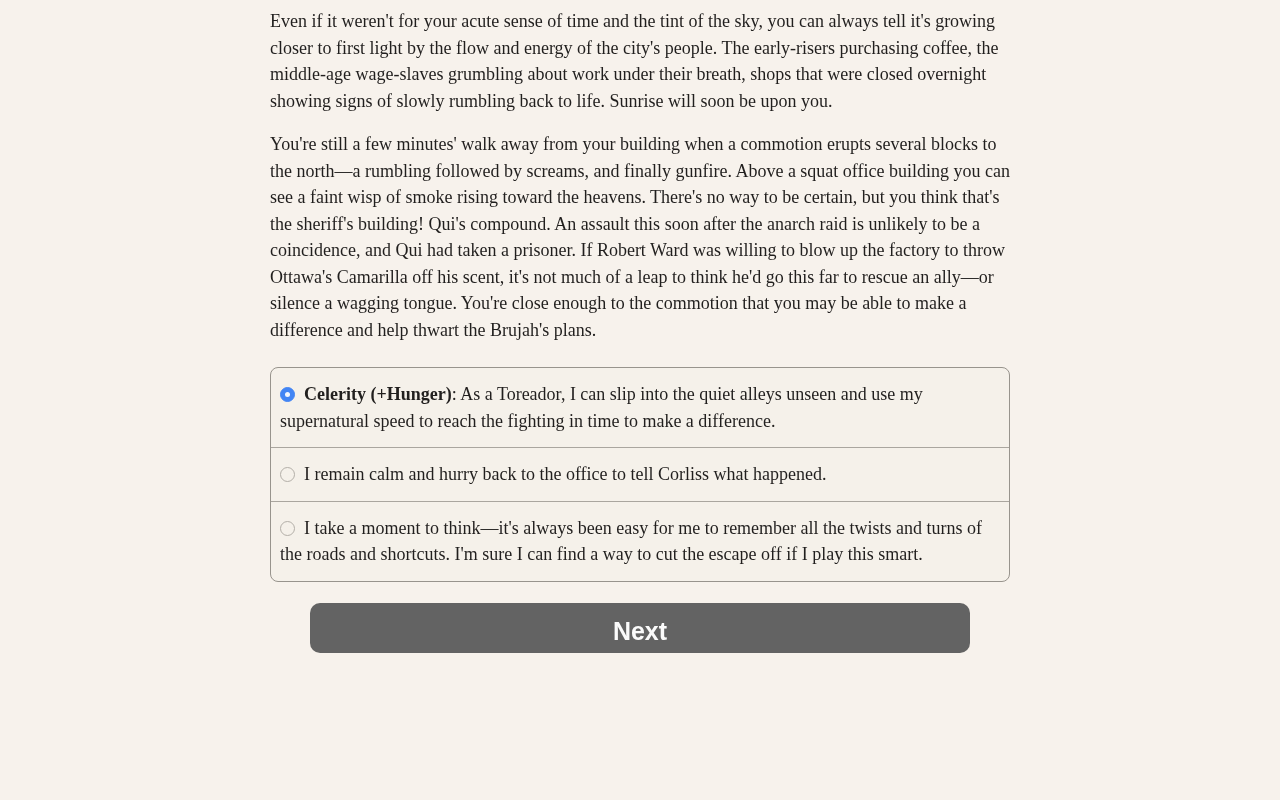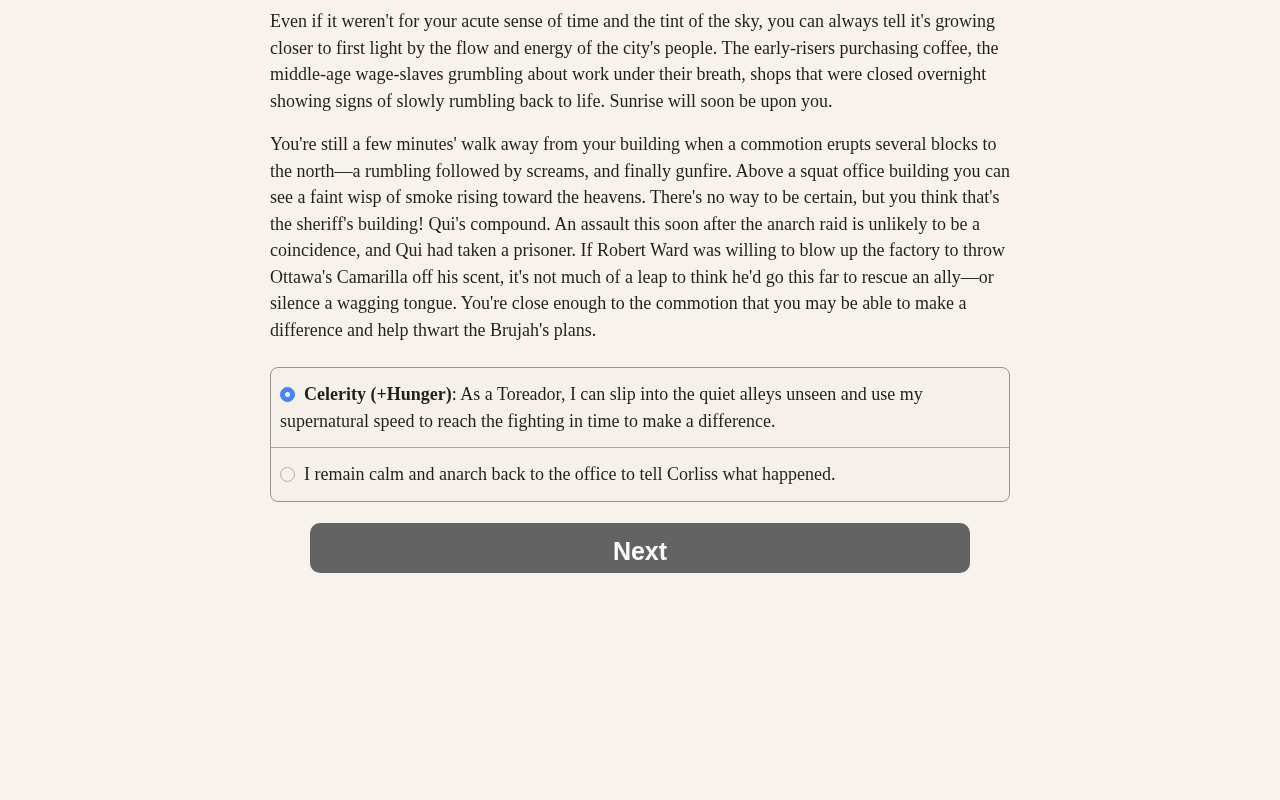--- a/index.html
+++ b/index.html
@@ -81,17 +81,18 @@
 <body>
 
 <main class="story-column">
   <section class="story-text">
       <p><span>Even if it weren't for your acute sense of time and the tint of the sky, you can always tell it's growing closer to first light by the flow and energy of the city's people. The early-risers purchasing coffee, the middle-age wage-slaves grumbling about work under their breath, shops that were closed overnight showing signs of slowly rumbling back to life. Sunrise will soon be upon you.</span></p>
       <p><span>You're still a few minutes' walk away from your building when a commotion erupts several blocks to the north—a rumbling followed by screams, and finally gunfire. Above a squat office building you can see a faint wisp of smoke rising toward the heavens. There's no way to be certain, but you think that's the sheriff's building! Qui's compound. An assault this soon after the anarch raid is unlikely to be a coincidence, and Qui </span><span class="italic">had</span><span> taken a prisoner. If Robert Ward was willing to blow up the factory to throw Ottawa's Camarilla off his scent, it's not much of a leap to think he'd go this far to rescue an ally—or silence a wagging tongue. You're close enough to the commotion that you may be able to make a difference and help thwart the Brujah's plans.</span></p>
     </section>
 
   <section class="choice-box">
       <div class="option selected"><span class="radio checked"><span class="dot"></span></span><span class="bold">Celerity (+Hunger)</span><span>: As a Toreador, I can slip into the quiet alleys unseen and use my supernatural speed to reach the fighting in time to make a difference.</span></div>
-      <div class="option"><span class="radio"></span><span>I remain calm and anarch back to the office to tell Corliss what happened.</span></div>
+      <div class="option"><span class="radio"></span><span>I remain calm and hurry back to the office to tell Corliss what happened.</span></div>
+      <div class="option"><span class="radio"></span><span>I take a moment to think—it's always been easy for me to remember all the twists and turns of the roads and shortcuts. I'm sure I can find a way to cut the escape off if I play this smart.</span></div>
     </section>
 
   <button class="next-button">Next</button>
 </main>
 
 </body></html>

